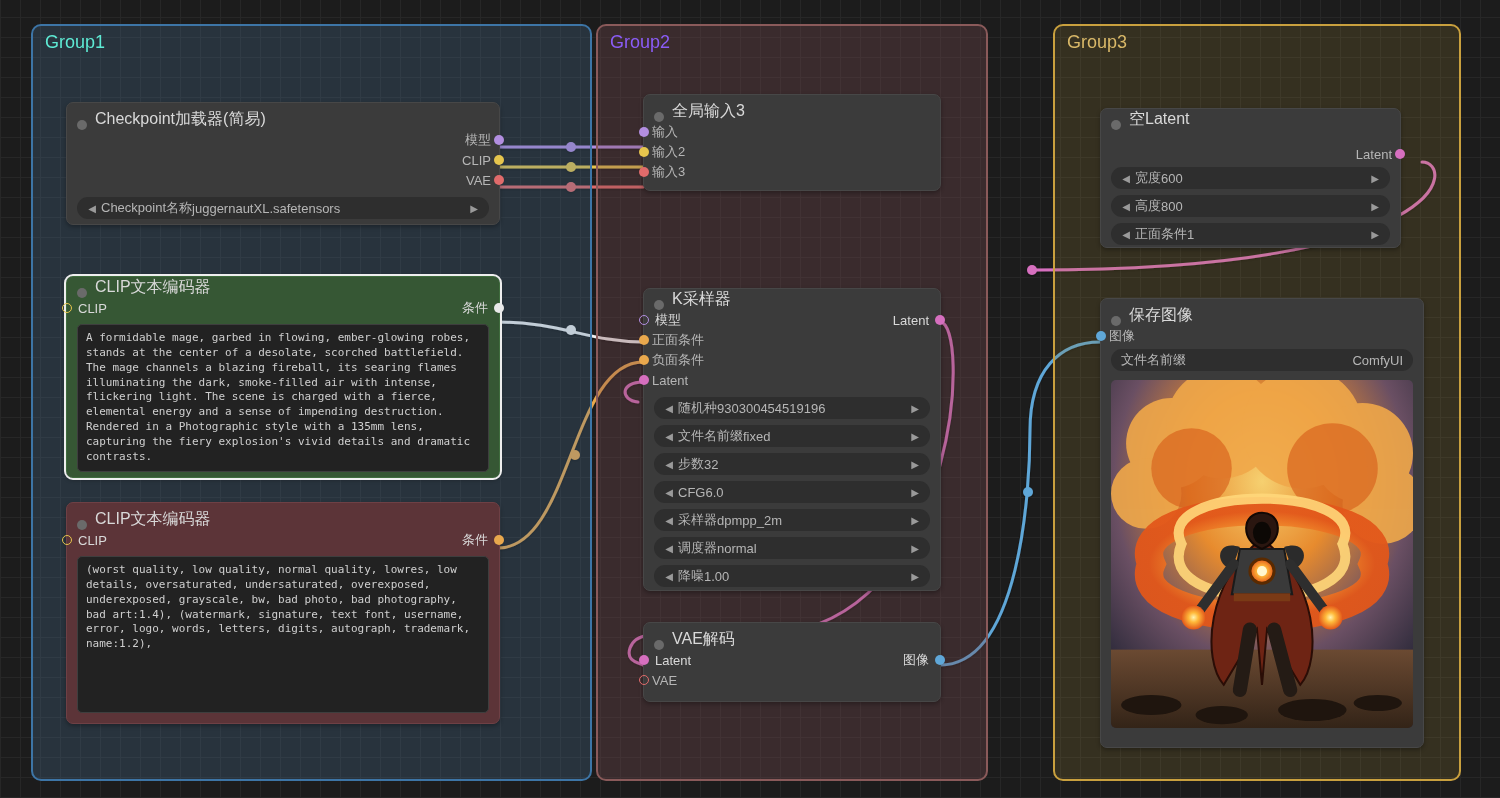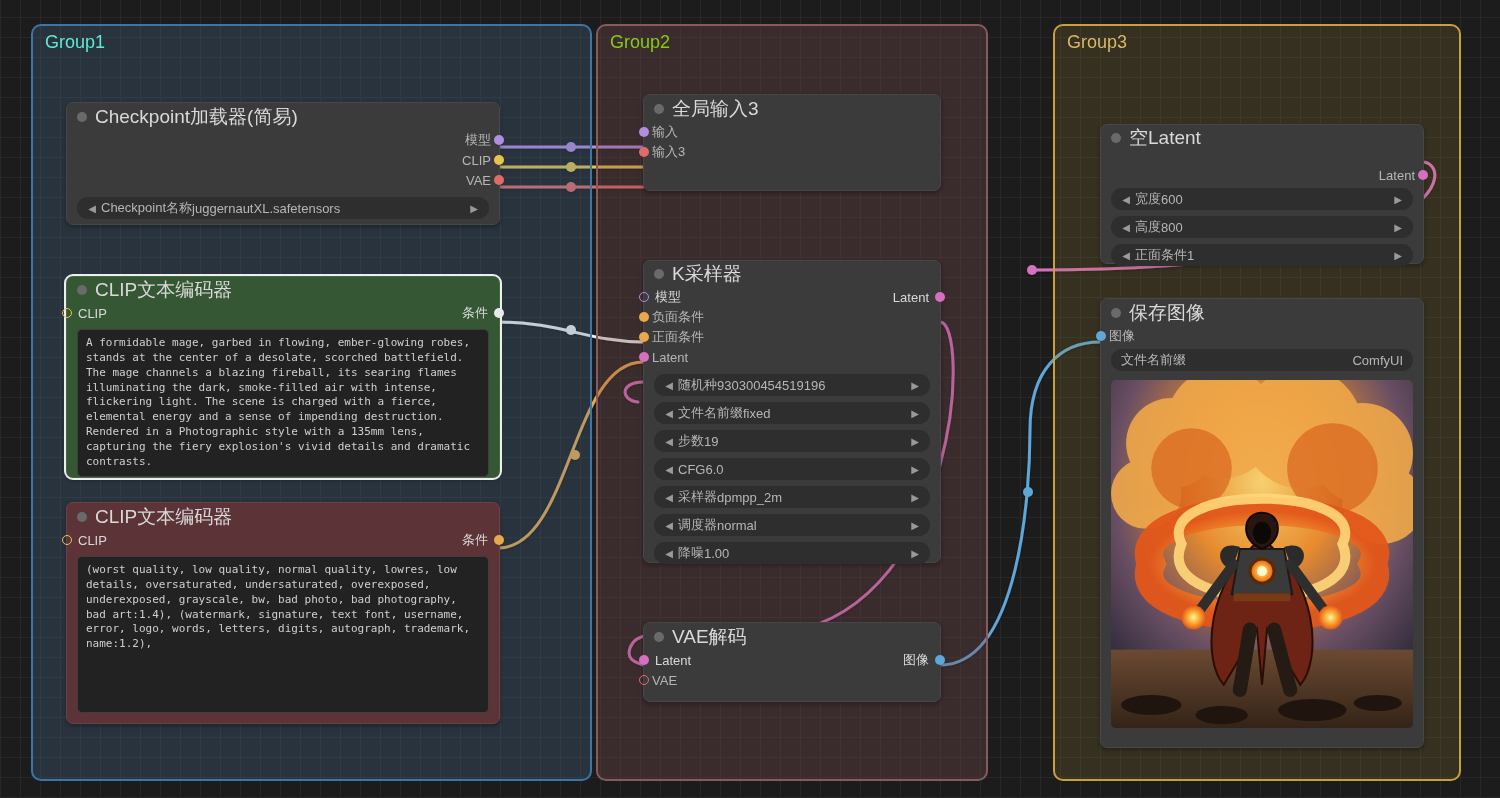--- a/index.html
+++ b/index.html
@@ -20,26 +20,26 @@
       repeating-linear-gradient(0deg,var(--grid) 0 1px,transparent 1px 20px),
       repeating-linear-gradient(90deg,var(--grid) 0 1px,transparent 1px 20px);
     background-position:0 0;}
   svg.edges{position:absolute;inset:0;pointer-events:none;}
 
   .group{position:absolute;border-radius:10px;}
   .group-title{position:absolute;top:6px;left:12px;font-size:18px;font-weight:500;}
   .g1{left:31px;top:24px;width:561px;height:757px;border:2px solid #3d75a6;background:rgba(73,116,153,0.27);}
   .g1 .group-title{color:#5eead4;}
   .g2{left:596px;top:24px;width:392px;height:757px;border:2px solid #8a5a5a;background:rgba(121,75,80,0.32);}
-  .g2 .group-title{color:#84cc16;}
+  .g2 .group-title{color:#8b5cf6;}
   .g3{left:1053px;top:24px;width:408px;height:757px;border:2px solid #c9a03e;background:rgba(156,128,48,0.20);}
   .g3 .group-title{color:#d9b868;}
 
   .node{position:absolute;background:var(--node-bg);border-radius:var(--radius);border:1px solid #474747;display:flex;flex-direction:column;box-shadow:0 2px 4px rgba(0,0,0,.3);}
-  .node-header{height:27px;display:flex;align-items:center;padding:0 10px;font-size:19px;color:var(--text);border-top-left-radius:var(--radius);border-top-right-radius:var(--radius);}
+  .node-header{height:27px;display:flex;align-items:flex-end;padding:0 10px;font-size:16px;color:var(--text);border-top-left-radius:var(--radius);border-top-right-radius:var(--radius);}
   .node-header .collapse{width:10px;height:10px;border-radius:50%;background:#6a6a6a;margin-right:8px;}
   .node-body{flex:1;display:flex;flex-direction:column;position:relative;}
   .selected{outline:2px solid #eee;outline-offset:0;}
 
   .port-row{height:20px;display:flex;align-items:center;padding:0 8px;font-size:13px;position:relative;}
   .port-row.right{justify-content:flex-end;}
   .port-row .lbl{color:var(--text-dim);}
   .port-dot{position:absolute;width:10px;height:10px;border-radius:50%;top:50%;transform:translateY(-50%);}
   .port-dot.left{left:-5px;}
   .port-dot.right{right:-5px;}
@@ -199,49 +199,53 @@
   <div class="node-header">
       <span class="collapse"></span>
       <span>全局输入3</span>
     </div>
   <div class="node-body">
     <div class="port-row">
         <span class="port-dot left c-model"></span>
         <span class="lbl">输入</span>
       </div>
     <div class="port-row">
+        <span class="port-dot left c-clip"></span>
+        <span class="lbl">输入2</span>
+      </div>
+    <div class="port-row">
         <span class="port-dot left c-vae"></span>
         <span class="lbl">输入3</span>
       </div>
   </div>
 </div>
 
-<div class="node" style="left:643px;top:260px;width:298px;height:303px;">
+<div class="node" style="left:643px;top:288px;width:298px;height:303px;">
   <div class="node-header">
       <span class="collapse"></span>
       <span>K采样器</span>
     </div>
   <div class="node-body">
     <div class="port-band">
       <span style="display:flex;align-items:center;">
           <span class="port-dot left c-model hollow" style="position:static;transform:none;margin-left:-13px;margin-right:6px;"></span>
           <span class="lbl">模型</span>
         </span>
       <span style="display:flex;align-items:center;">
           <span class="lbl">Latent</span>
           <span class="port-dot right c-latent" style="position:static;transform:none;margin-right:-13px;margin-left:6px;"></span>
         </span>
     </div>
     <div class="port-row">
         <span class="port-dot left c-cond"></span>
+        <span class="lbl">正面条件</span>
+      </div>
+    <div class="port-row">
+        <span class="port-dot left c-cond"></span>
         <span class="lbl">负面条件</span>
-      </div>
-    <div class="port-row">
-        <span class="port-dot left c-cond"></span>
-        <span class="lbl">正面条件</span>
       </div>
     <div class="port-row">
         <span class="port-dot left c-latent"></span>
         <span class="lbl">Latent</span>
       </div>
     <div class="spacer"></div>
     <div class="widget">
         <span class="tri-l">◀</span>
         <div class="inner">
           <span class="wlabel">随机种</span>
@@ -254,21 +258,21 @@
         <div class="inner">
           <span class="wlabel">文件名前缀</span>
           <span class="wval">fixed</span>
         </div>
         <span class="tri-r">▶</span>
       </div>
     <div class="widget">
         <span class="tri-l">◀</span>
         <div class="inner">
           <span class="wlabel">步数</span>
-          <span class="wval">19</span>
+          <span class="wval">32</span>
         </div>
         <span class="tri-r">▶</span>
       </div>
     <div class="widget">
         <span class="tri-l">◀</span>
         <div class="inner">
           <span class="wlabel">CFG</span>
           <span class="wval">6.0</span>
         </div>
         <span class="tri-r">▶</span>
@@ -316,21 +320,21 @@
           <span class="port-dot right c-image" style="position:static;transform:none;margin-right:-13px;margin-left:6px;"></span>
         </span>
     </div>
     <div class="port-row">
         <span class="port-dot left c-vae hollow"></span>
         <span class="lbl">VAE</span>
       </div>
   </div>
 </div>
 
-<div class="node" style="left:1100px;top:124px;width:324px;height:140px;gap:14px;">
+<div class="node" style="left:1100px;top:108px;width:301px;height:140px;gap:14px;">
   <div class="node-header">
       <span class="collapse"></span>
       <span>空Latent</span>
     </div>
   <div class="node-body">
     <div class="port-row right">
         <span class="lbl">Latent</span>
         <span class="port-dot right c-latent"></span>
       </div>
     <div class="widget">

